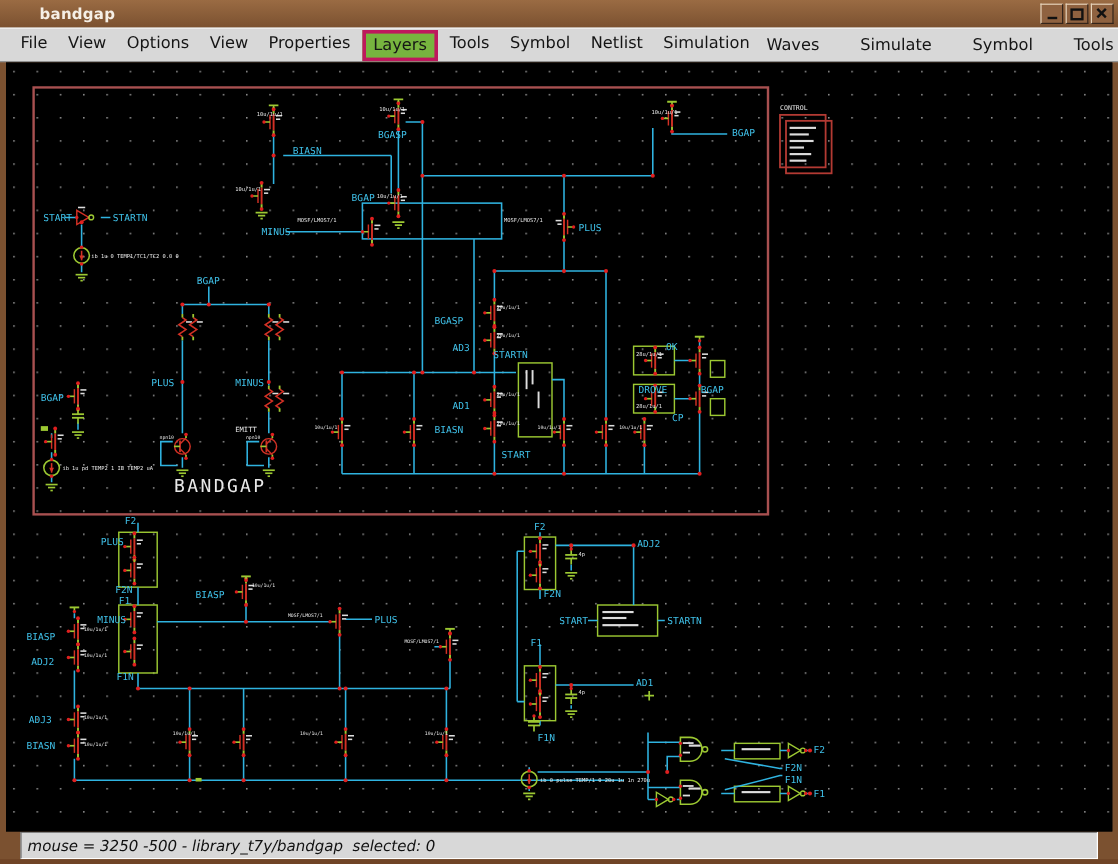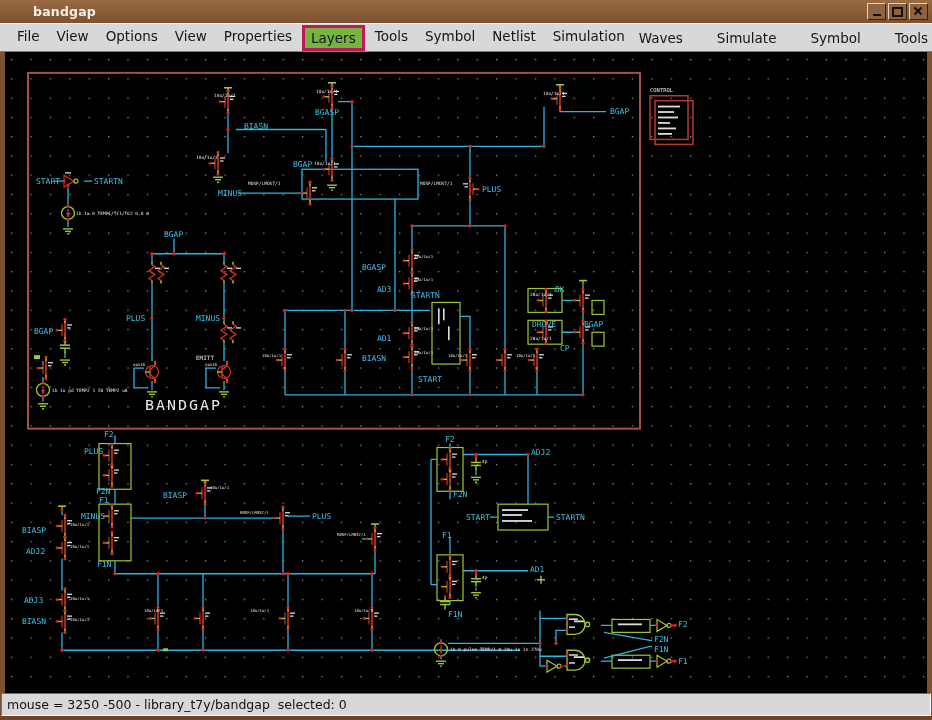--- a/index.html
+++ b/index.html
@@ -24,21 +24,21 @@
   .menu-right{display:flex;margin-left:auto;gap:20px;}
   .menu-item{padding:3px 7px;white-space:nowrap;cursor:pointer;}
   .menu-item.active{background:#77b43f;border:3px solid #be185d;padding:2px 6px;}
   
   .canvas-frame{flex:1 1 auto;position:relative;background:#7b5130;}
   .canvas{position:absolute;left:5px;right:5px;top:0;bottom:0;background:#000;}
   .canvas svg{display:block;width:100%;height:100%;}
   svg text{font-family:"DejaVu Sans Mono",monospace;}
   
   .statusbar{height:21px;flex:0 0 auto;background:#d8d8d8;border:1px solid;border-color:#6e6e6e #ffffff #ffffff #6e6e6e;
-             display:flex;align-items:center;margin:0 1px;}
+             display:flex;align-items:center;margin:0 17px;font-style:italic;}
   .status-text{font-size:12.5px;color:#111;padding-left:5px;white-space:pre;}
   .bottom-strip{height:4px;flex:0 0 auto;background:#6f4426;}
 </style>
 </head>
 <body>
 
 <div class="window">
 
   <div class="titlebar">
     <span class="title-text">bandgap</span>

